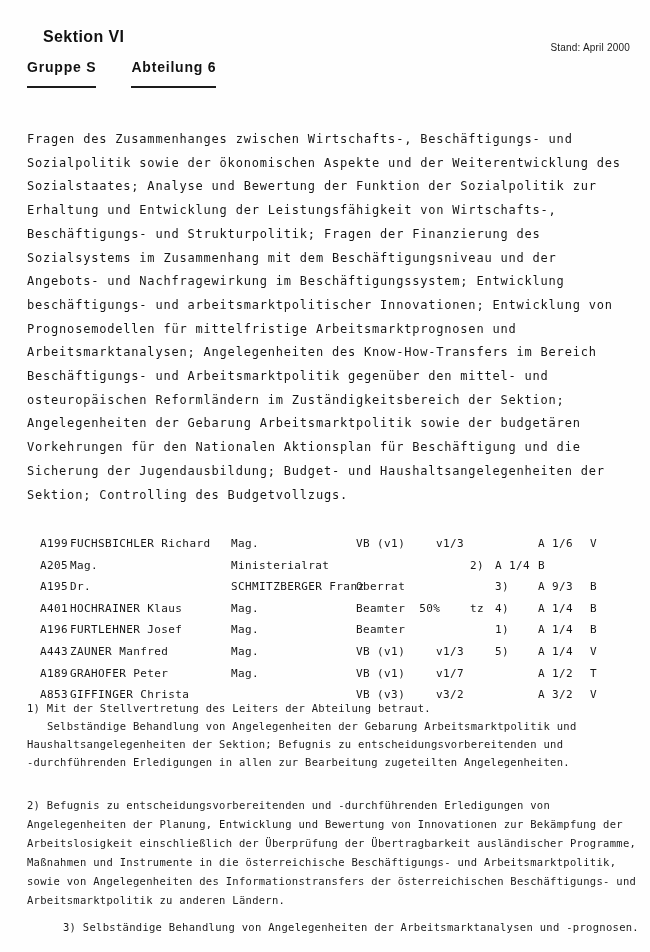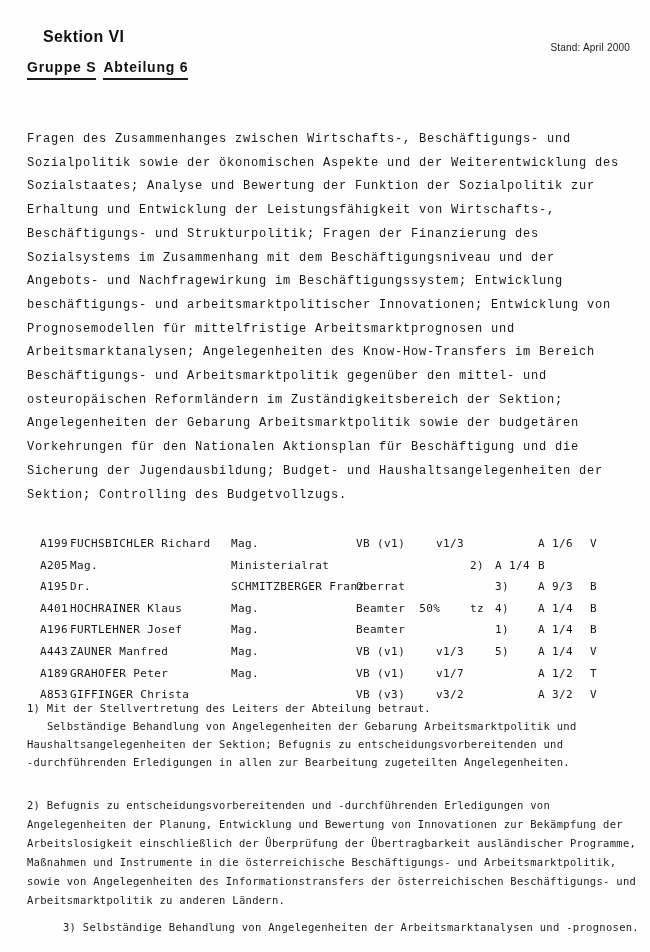--- a/index.html
+++ b/index.html
@@ -38,35 +38,34 @@
     top: 59px;
     font-family: "Liberation Sans", sans-serif;
     font-weight: bold;
     font-size: 14px;
     letter-spacing: 0.8px;
     color: #111;
   }
   .subheader .underlined {
     display: inline-block;
     border-bottom: 2px solid #1c1c1c;
-    padding-bottom: 3px;
-  }
-  .subheader .underlined + .underlined { margin-left: 7px; }
+    padding-bottom: 11px;
+  }
+  .subheader .underlined + .underlined { margin-left: 35px; }
 
   .body-text {
     position: absolute;
     left: 27px;
     top: 128px;
     width: 610px;
     font-size: 12px;
     letter-spacing: 0.8px;
     line-height: 23.7px;
     white-space: pre-line;
     color: #161616;
-    font-family: Liberation Mono, monospace;
   }
 
   .staff-table {
     position: absolute;
     left: 40px;
     top: 533px;
     width: 610px;
     font-size: 11px;
     letter-spacing: 0.4px;
     color: #161616;

